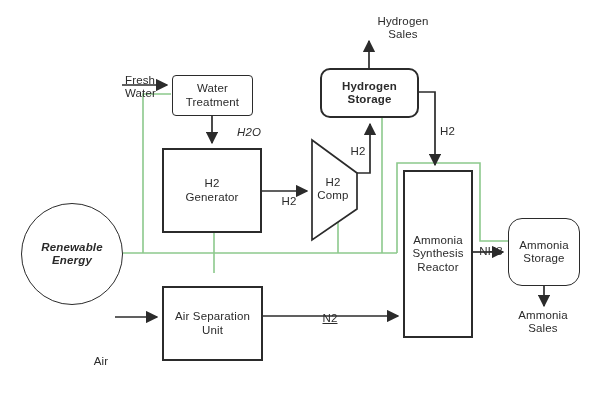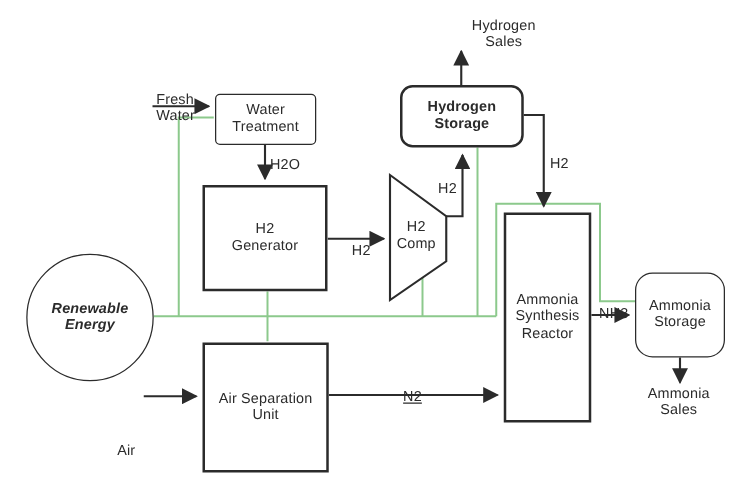--- a/index.html
+++ b/index.html
@@ -69,21 +69,21 @@
   <div class="node thin" style="left:172px;top:75px;width:81px;height:41px;border-radius:4px;">
     <span>Water
 Treatment</span>
   </div>
 
   <div class="node" style="left:162px;top:148px;width:100px;height:85px;">
     <span>H2
 Generator</span>
   </div>
 
-  <div class="node" style="left:162px;top:274px;width:101px;height:104px;">
+  <div class="node" style="left:162px;top:286px;width:101px;height:75px;">
     <span>Air Separation
 Unit</span>
   </div>
 
   <div class="node round bold" style="left:320px;top:68px;width:99px;height:50px;">
     <span>Hydrogen
 Storage</span>
   </div>
 
   <div class="node" style="left:403px;top:170px;width:70px;height:168px;">
@@ -96,21 +96,21 @@
     <span>Ammonia
 Storage</span>
   </div>
 
   <div class="lbl" style="left:306px;top:176px;width:54px;">H2
 Comp</div>
 
   <div class="lbl left" style="left:81px;top:74px;margin-left:44px;">Fresh
 Water</div>
 
-  <div class="lbl left" style="left:216px;top:126px;">H2O</div>
+  <div class="lbl left" style="left:237px;top:126px;font-style:italic;">H2O</div>
 
   <div class="lbl" style="left:278px;top:195px;width:22px;">H2</div>
 
   <div class="lbl" style="left:347px;top:145px;width:22px;">H2</div>
 
   <div class="lbl" style="left:369px;top:15px;width:68px;">Hydrogen
 Sales</div>
 
   <div class="lbl left" style="left:440px;top:125px;">H2</div>
 

